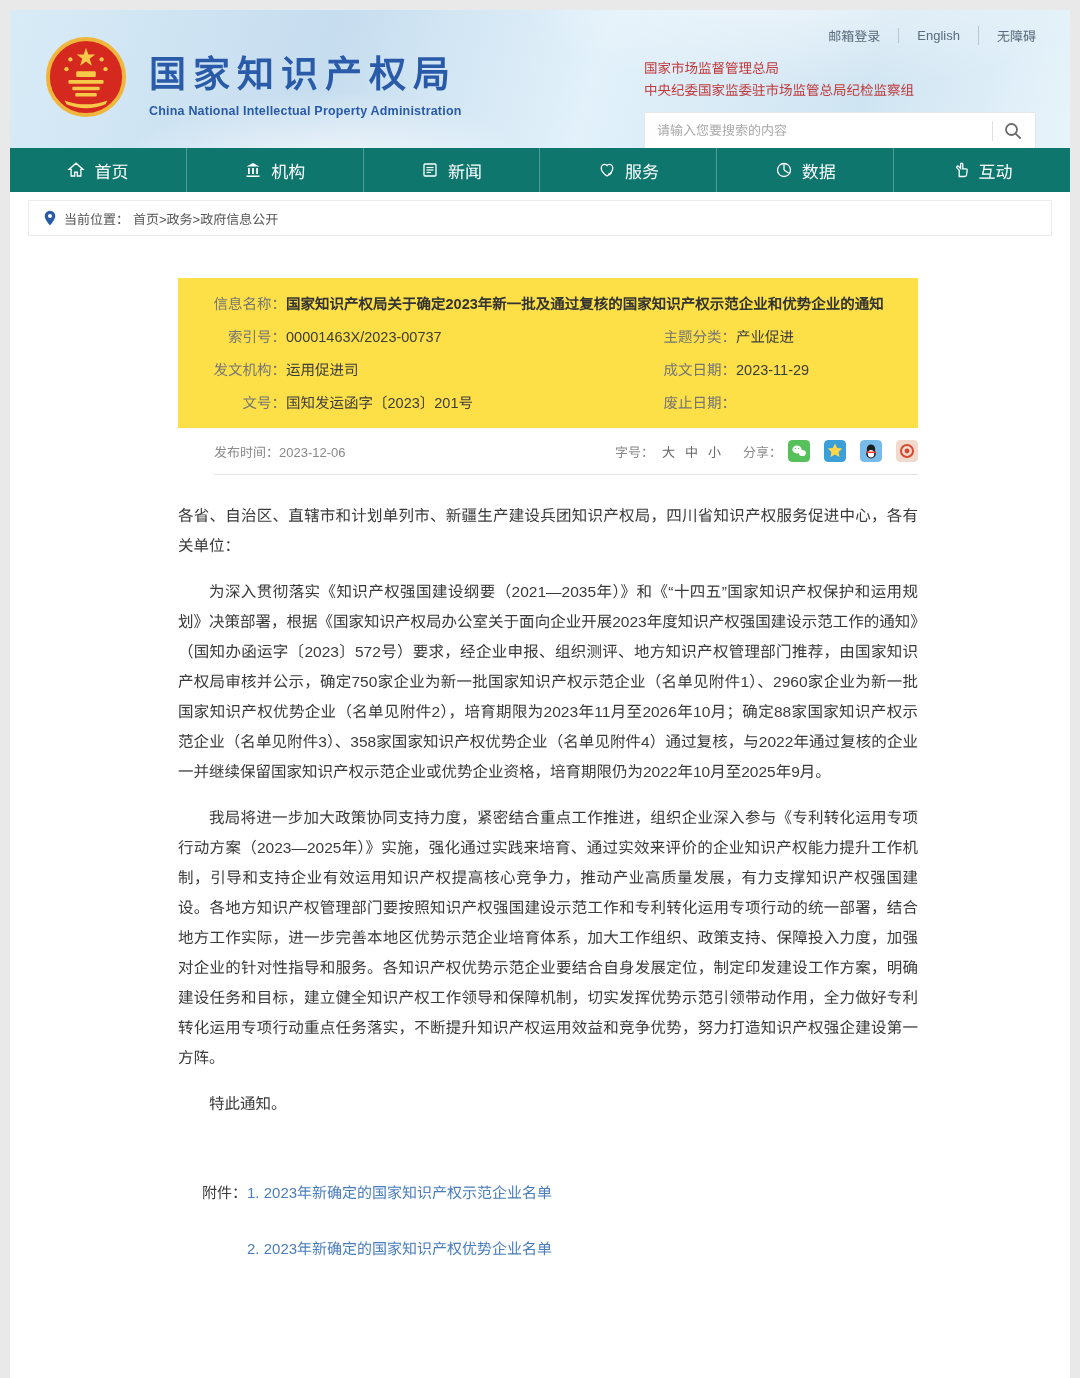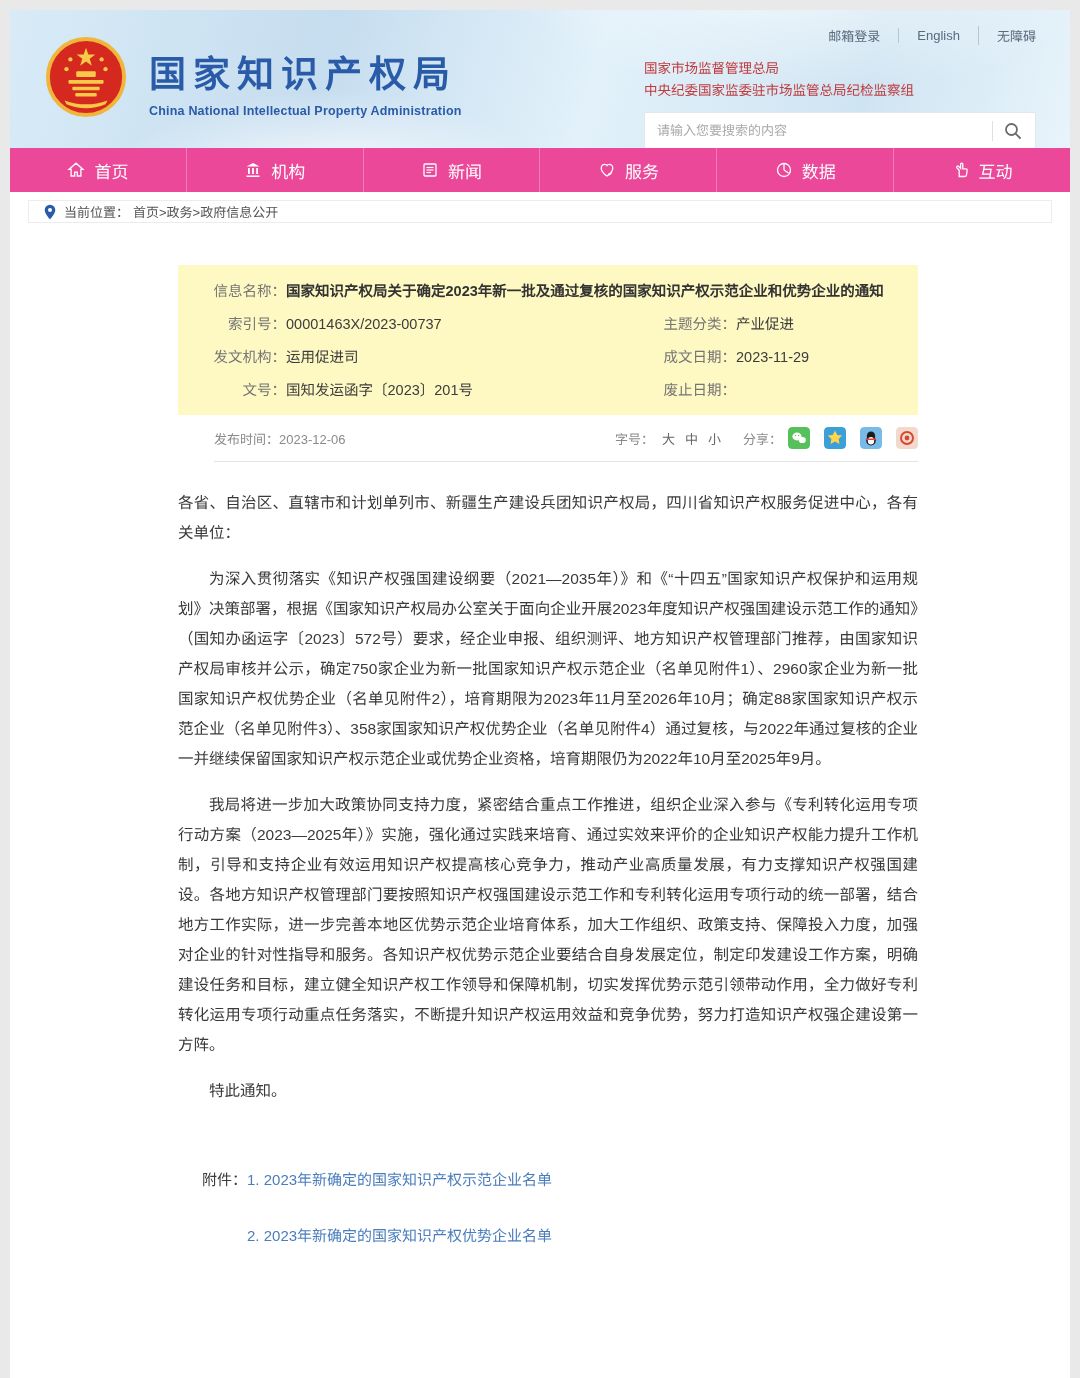--- a/index.html
+++ b/index.html
@@ -30,41 +30,41 @@
   .org-lines { margin-top:13px; font-size:13.5px; color:#c03b3d; line-height:22px; }
   .search-box { margin-top:10px; height:37px; background:#fff; border:1px solid #e7e7e7; border-radius:2px;
     display:flex; align-items:center; padding:0 12px; }
   .search-input { flex:1; border:none; outline:none; font-size:13px; color:#333; background:transparent;
     font-family:"Liberation Sans","DejaVu Sans",sans-serif; }
   .search-input::placeholder { color:#a9a9a9; }
   .search-divider { width:1px; height:20px; background:#e0e0e0; margin:0 10px; }
   .search-btn { cursor:pointer; display:flex; align-items:center; }
 
   
-  .nav { display:flex; height:44px; background:#ec4899; position:relative; }
+  .nav { display:flex; height:44px; background:#0f766e; position:relative; }
   .nav-item { flex:1; display:flex; align-items:center; justify-content:center; gap:9px;
     color:#fff; font-size:17px; cursor:pointer; position:relative;
     border-right:1px solid rgba(255,255,255,.28); }
   .nav-item:last-child { border-right:none; }
   .nav-item.active { background:#2c4170; }
   .nav-item.active::before { content:""; position:absolute; top:-7px; left:-1px; right:-1px; height:7px; background:#c14b4e; }
   .nav-item.active::after { content:""; position:absolute; bottom:0; left:50%; margin-left:-9px;
     border-left:9px solid transparent; border-right:9px solid transparent; border-bottom:9px solid #fff; }
   .nicon { display:flex; align-items:center; }
 
   
-  .breadcrumb { margin:8px 18px 0; background:#fff; border:1px solid #ececec; height:23px;
+  .breadcrumb { margin:8px 18px 0; background:#fff; border:1px solid #ececec; height:36px;
     display:flex; align-items:center; padding:0 14px; font-size:13px; color:#555; }
   .breadcrumb .pin { margin-right:7px; display:flex; align-items:center; }
   .crumb-path { margin-left:4px; color:#555; }
 
   
   .content { width:740px; margin:42px auto 0 168px; }
 
-  .info-box { background:#fef9c3; padding:10px 0 8px; font-size:14.5px; }
+  .info-box { background:#fde047; padding:10px 0 8px; font-size:14.5px; }
   .info-row { display:flex; line-height:33px; }
   .info-label { width:108px; flex:none; text-align:right; color:#757575; }
   .info-value { color:#3c3c3c; padding-right:8px; }
   .info-value.strong { font-weight:700; color:#333; }
   .info-col1 { display:flex; width:462px; flex:none; }
   .info-col2 { display:flex; }
   .info-col2 .info-label { width:96px; }
 
   .doc-title { margin-top:32px; text-align:center; font-size:22px; font-weight:600; color:#3d3d3d; line-height:44px; }
 

